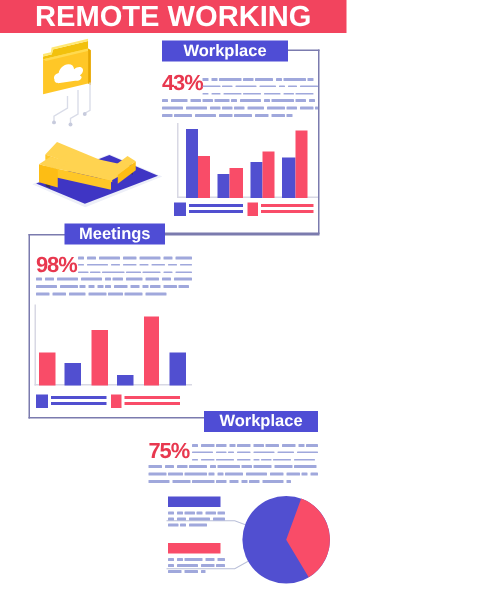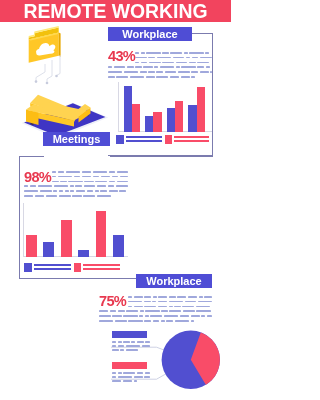--- a/index.html
+++ b/index.html
@@ -166,21 +166,21 @@
     <span class="lln" style="left:58px;top:1.5px;width:35px;background:#F94C68;"></span>
     <span class="lln" style="left:58px;top:5.6px;width:35px;background:#F94C68;"></span>
   </div>
 
   <div class="frame" style="left:0;top:0;">
     <i style="left:19px;top:156px;width:25px;height:1px;"></i>
     <i style="left:110px;top:156px;width:103px;height:1px;"></i>
     <i style="left:19px;top:156px;width:1px;height:123px;"></i>
     <i style="left:19px;top:278px;width:118px;height:1px;"></i>
   </div>
-  <div class="badge" style="left:43px;top:132px;width:67px;height:14px;">
+  <div class="badge" style="left:43px;top:149px;width:67px;height:14px;">
     <span>Meetings</span>
   </div>
   <div class="pct" style="left:24px;top:170px;">98%</div>
   <div class="tlines">
       <div class="tline" style="left: 52px; top: 171px; width: 76px;">
         <span class="dash" style="left: 0px; width: 4px;"></span>
         <span class="dash" style="left: 5.6px; width: 6.6px;"></span>
         <span class="dash" style="left: 13.8px; width: 14.4px;"></span>
         <span class="dash" style="left: 29.8px; width: 9.2px;"></span>
         <span class="dash" style="left: 40.6px; width: 14.4px;"></span>

